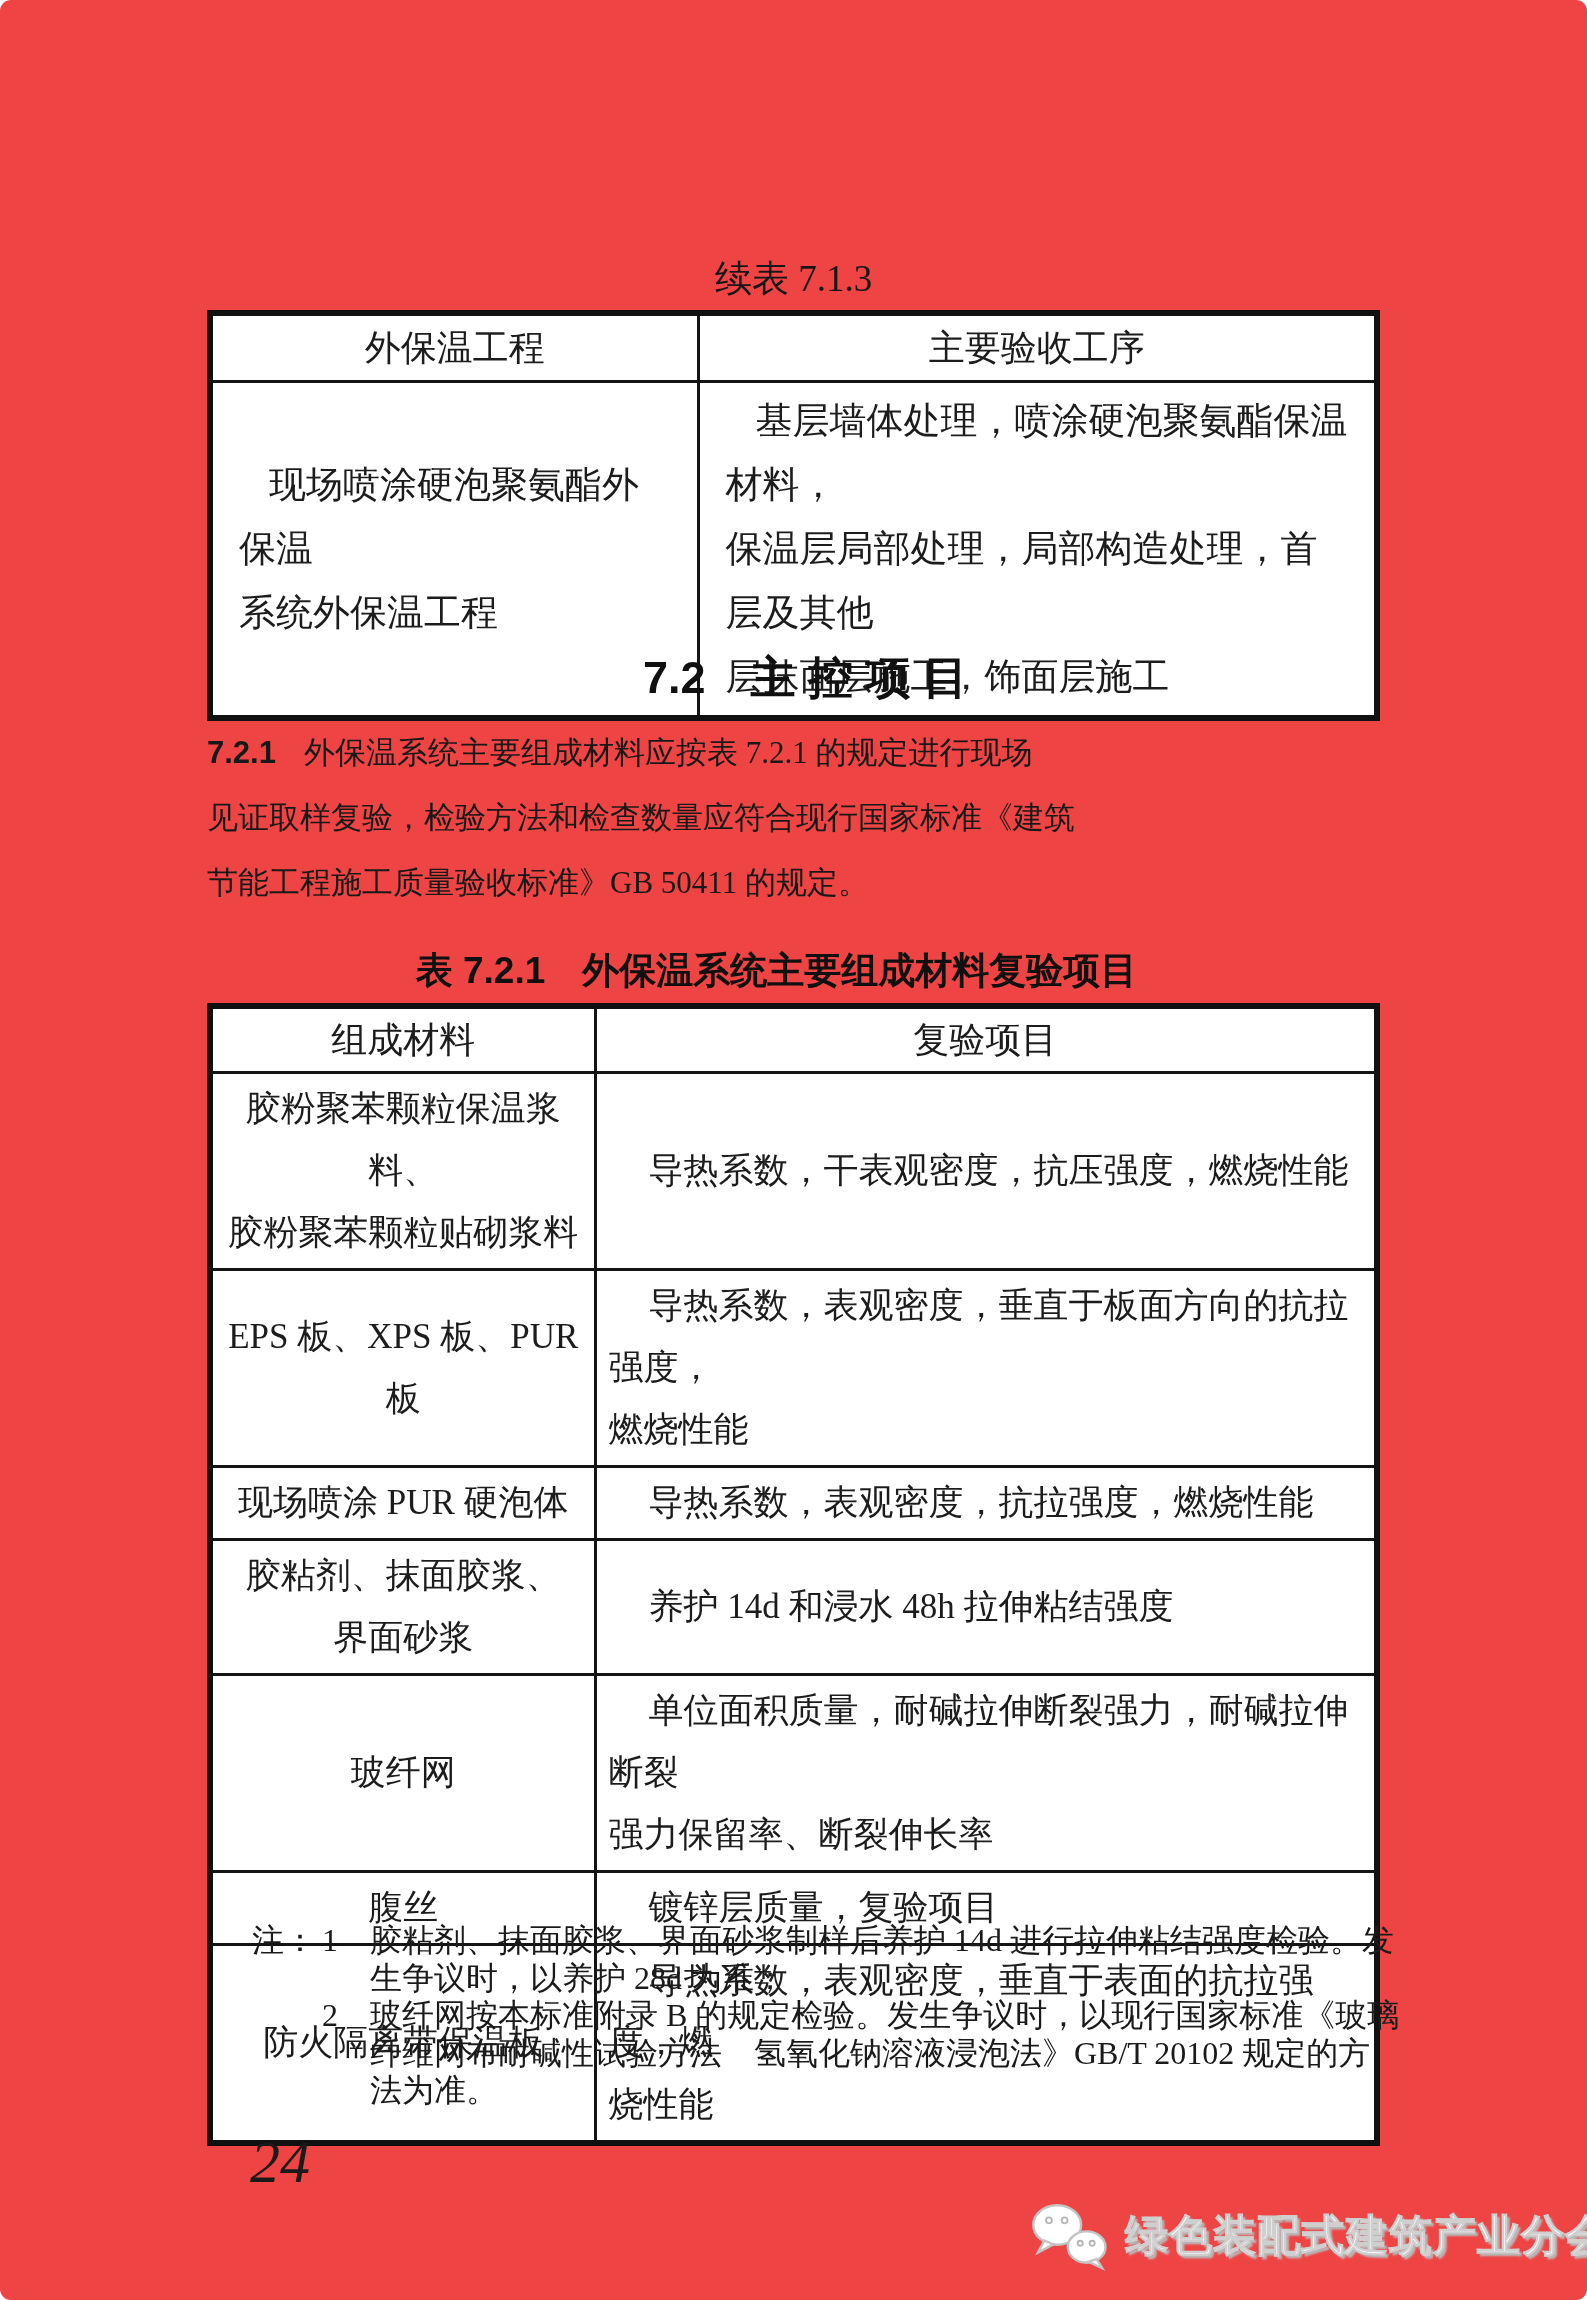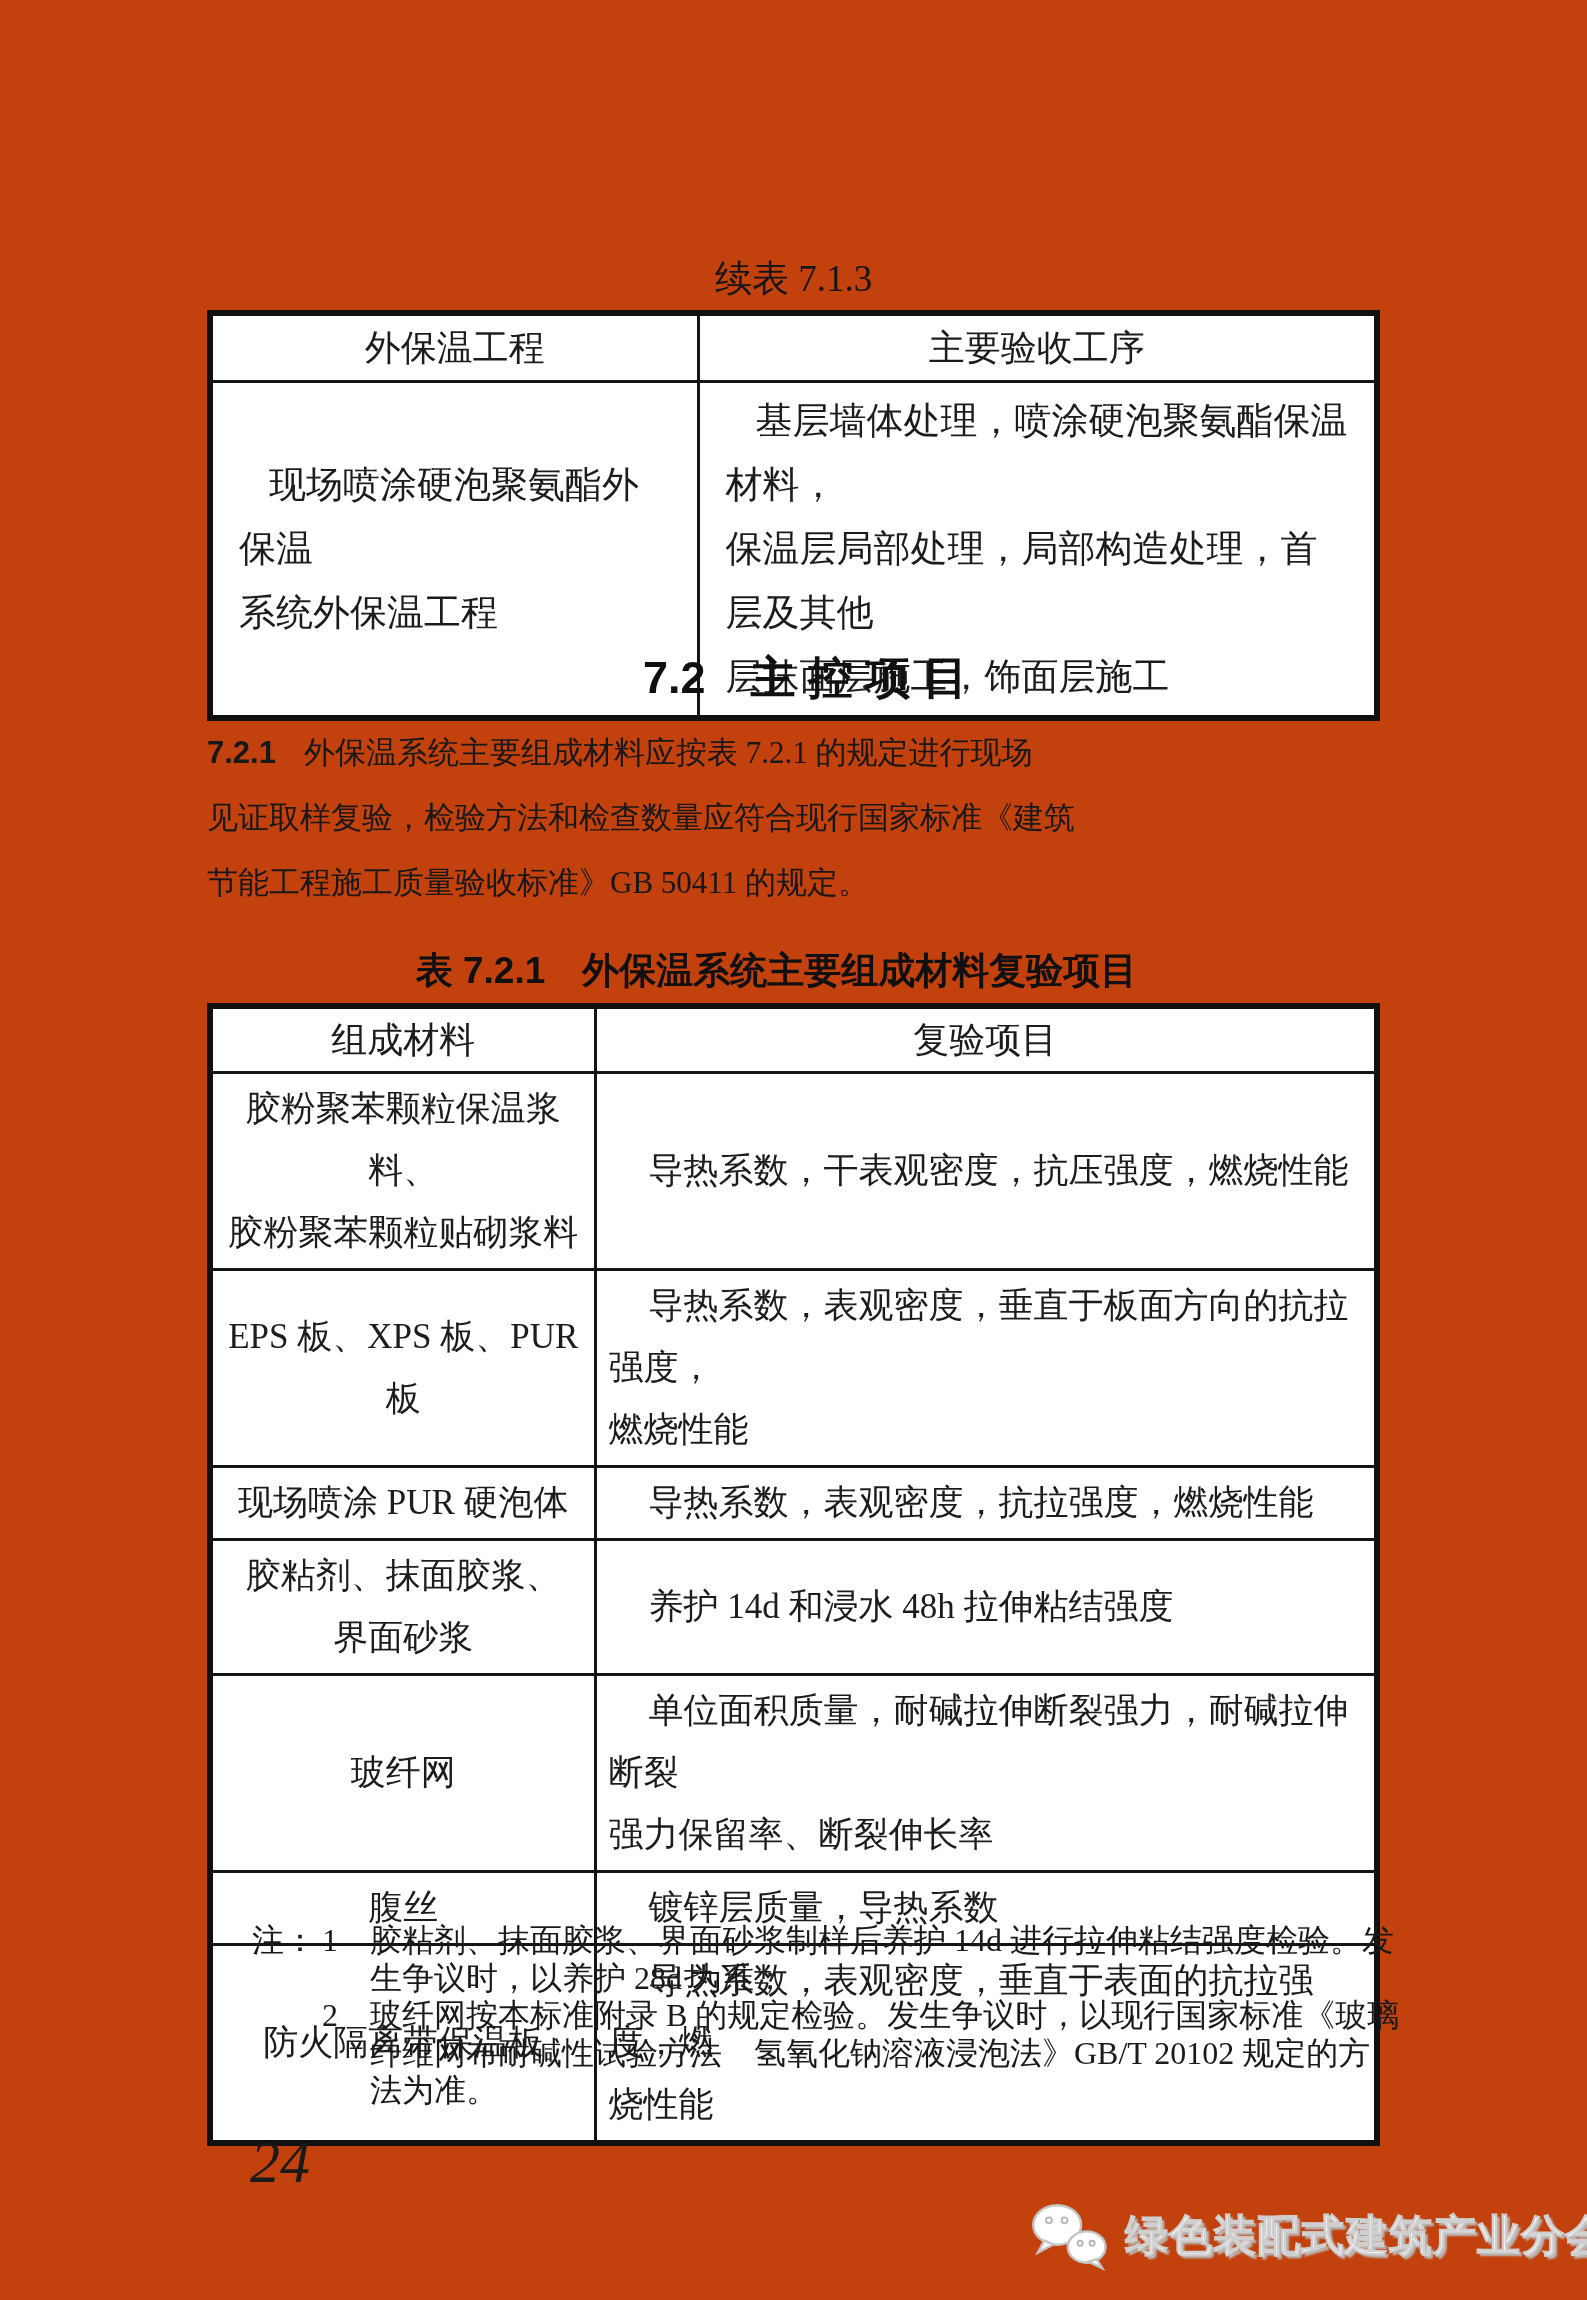--- a/index.html
+++ b/index.html
@@ -1,23 +1,24 @@
 <!DOCTYPE html>
 <html><head>
 <meta charset="utf-8">
 <style>
   html,body{margin:0;padding:0;background:#ffffff;}
   .page{
     position:relative;
     width:1587px;
     height:2300px;
-    background:#c2410c;
+    background:#ef4444;
     font-family:"Liberation Serif","DejaVu Serif",serif;
     color:#1c1c1c;
     overflow:hidden;
+    border-radius:11px;
   }
 
   
   .cont-caption{
     position:absolute; left:207px; top:254px; width:1173px;
     text-align:center; font-size:37px; color:#161616;
   }
   table.doc-table{
     position:absolute;
     border-collapse:collapse;
@@ -168,21 +169,21 @@
 界面砂浆</td>
         <td class="items">养护 14d 和浸水 48h 拉伸粘结强度</td>
       </tr>
       <tr class="rh128">
         <td class="mat">玻纤网</td>
         <td class="items">单位面积质量，耐碱拉伸断裂强力，耐碱拉伸断裂
 强力保留率、断裂伸长率</td>
       </tr>
       <tr class="rh63">
         <td class="mat">腹丝</td>
-        <td class="items">镀锌层质量，导热系数</td>
+        <td class="items">镀锌层质量，复验项目</td>
       </tr>
       <tr class="rh125">
         <td class="mat">防火隔离带保温板</td>
         <td class="items">导热系数，表观密度，垂直于表面的抗拉强度，燃
 烧性能</td>
       </tr>
     </tbody>
   </table>
 
   <div class="notes">

